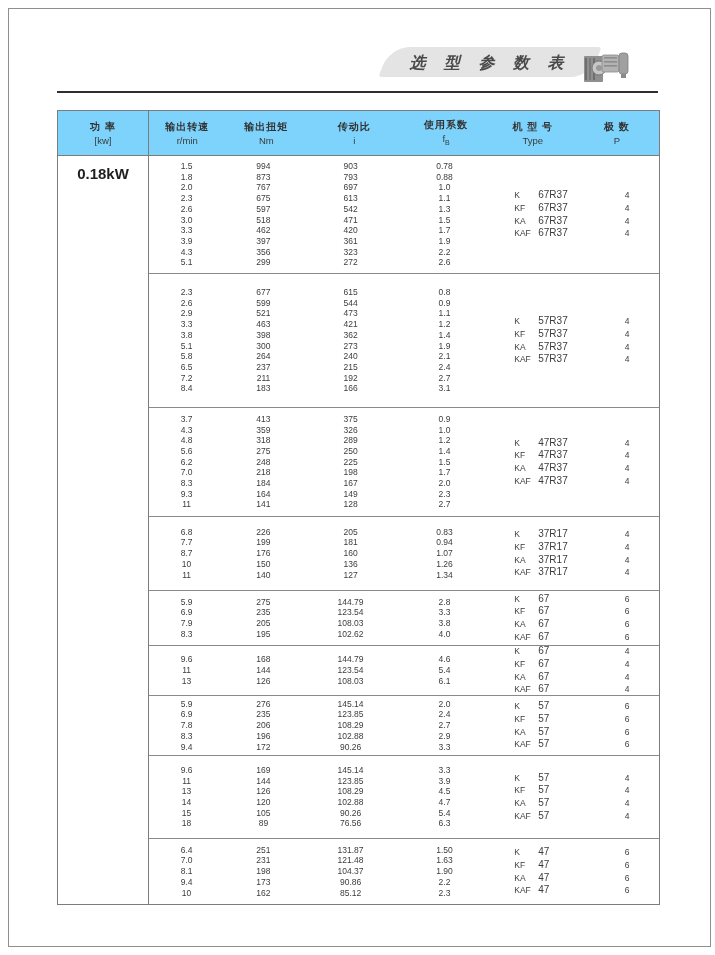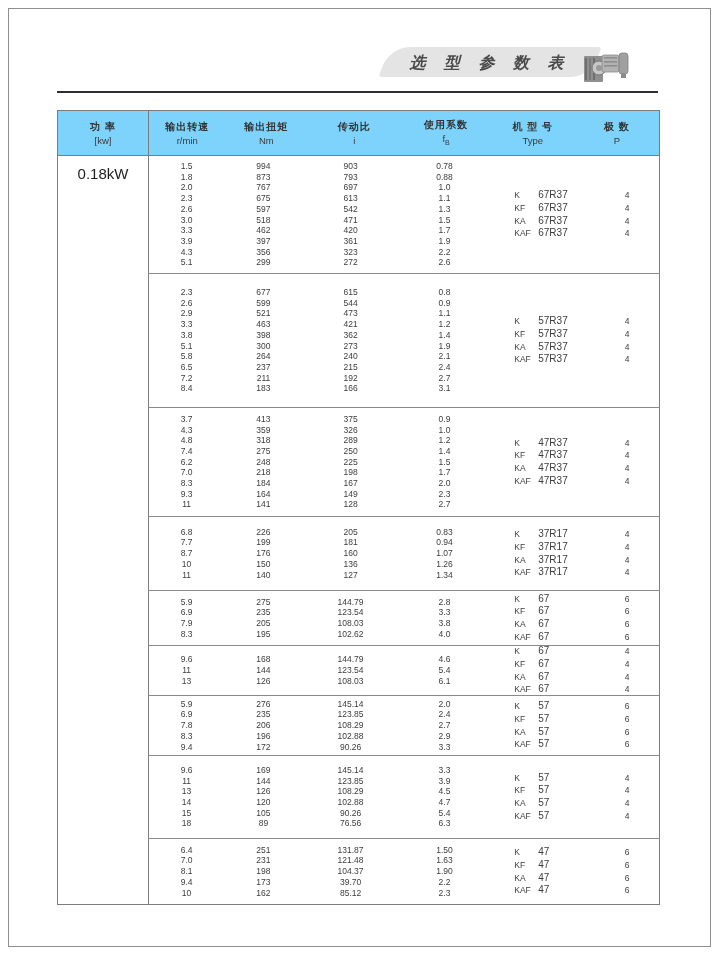--- a/index.html
+++ b/index.html
@@ -21,21 +21,21 @@
   .thead{display:flex;height:44px;background:#7dd3fc;border-bottom:1px solid #7c7c7c;}
   .th-power{width:90px;border-right:1px solid #7c7c7c;display:flex;flex-direction:column;
             justify-content:center;text-align:center;}
   .th-rest{flex:1;display:grid;grid-template-columns:15% 16% 18.5% 17.5% 16.5% 16.5%;}
   .th-cell{display:flex;flex-direction:column;justify-content:center;text-align:center;}
   .th-cn{font-size:10px;font-weight:bold;color:#333;line-height:15px;letter-spacing:1px;}
   .th-unit{font-size:9.5px;color:#3a3a3a;line-height:13px;}
   sub{font-size:7px;}
   .tbody{display:flex;}
   .power-col{width:90px;border-right:1px solid #7c7c7c;text-align:center;}
-  .power-value{display:inline-block;margin-top:9px;font-size:15px;font-weight:normal;color:#1e1e1e;}
+  .power-value{display:inline-block;margin-top:9px;font-size:15px;font-weight:bold;color:#1e1e1e;}
   .blocks{flex:1;display:flex;flex-direction:column;}
   .block{display:flex;border-bottom:1px solid #8a8a8a;box-sizing:border-box;}
   .block:last-child{border-bottom:none;}
   .dleft{width:67%;display:flex;flex-direction:column;justify-content:center;}
   .drow{display:grid;grid-template-columns:22% 23% 28% 27%;line-height:10.7px;}
   .dcell{text-align:center;font-size:8.5px;color:#3c3c3c;}
   .dright{width:33%;display:flex;flex-direction:column;justify-content:center;}
   .mrow{display:flex;align-items:baseline;padding-left:14%;line-height:12.6px;}
   .mprefix{width:24px;font-size:8.5px;color:#3c3c3c;}
   .msuffix{font-size:10px;color:#3c3c3c;}
@@ -290,21 +290,21 @@
                 <span class="dcell">326</span>
                 <span class="dcell">1.0</span>
               </div>
               <div class="drow">
                 <span class="dcell">4.8</span>
                 <span class="dcell">318</span>
                 <span class="dcell">289</span>
                 <span class="dcell">1.2</span>
               </div>
               <div class="drow">
-                <span class="dcell">7.4</span>
+                <span class="dcell">5.6</span>
                 <span class="dcell">275</span>
                 <span class="dcell">250</span>
                 <span class="dcell">1.4</span>
               </div>
               <div class="drow">
                 <span class="dcell">6.2</span>
                 <span class="dcell">248</span>
                 <span class="dcell">225</span>
                 <span class="dcell">1.5</span>
               </div>
@@ -640,21 +640,21 @@
               </div>
               <div class="drow">
                 <span class="dcell">8.1</span>
                 <span class="dcell">198</span>
                 <span class="dcell">104.37</span>
                 <span class="dcell">1.90</span>
               </div>
               <div class="drow">
                 <span class="dcell">9.4</span>
                 <span class="dcell">173</span>
-                <span class="dcell">39.70</span>
+                <span class="dcell">90.86</span>
                 <span class="dcell">2.2</span>
               </div>
               <div class="drow">
                 <span class="dcell">10</span>
                 <span class="dcell">162</span>
                 <span class="dcell">85.12</span>
                 <span class="dcell">2.3</span>
               </div>
             </div>
             <div class="dright">

